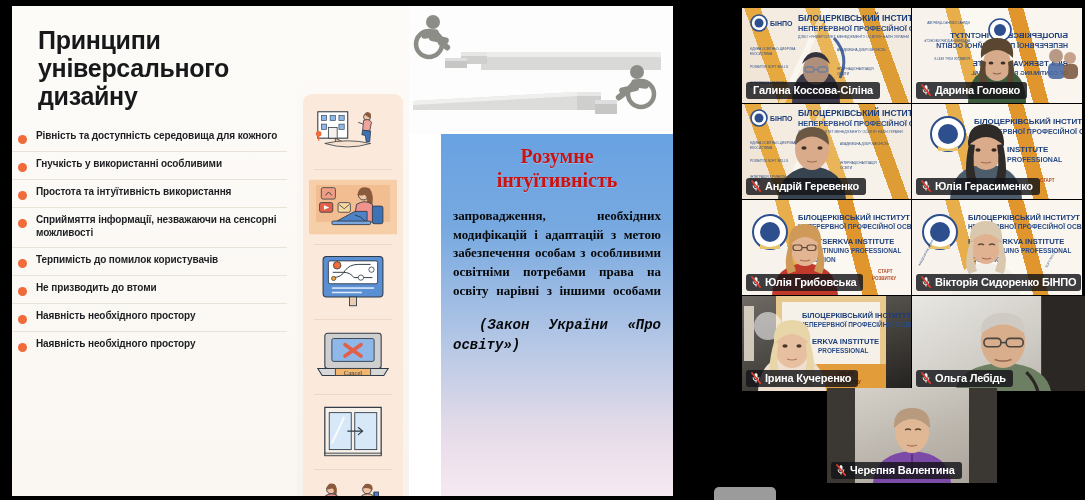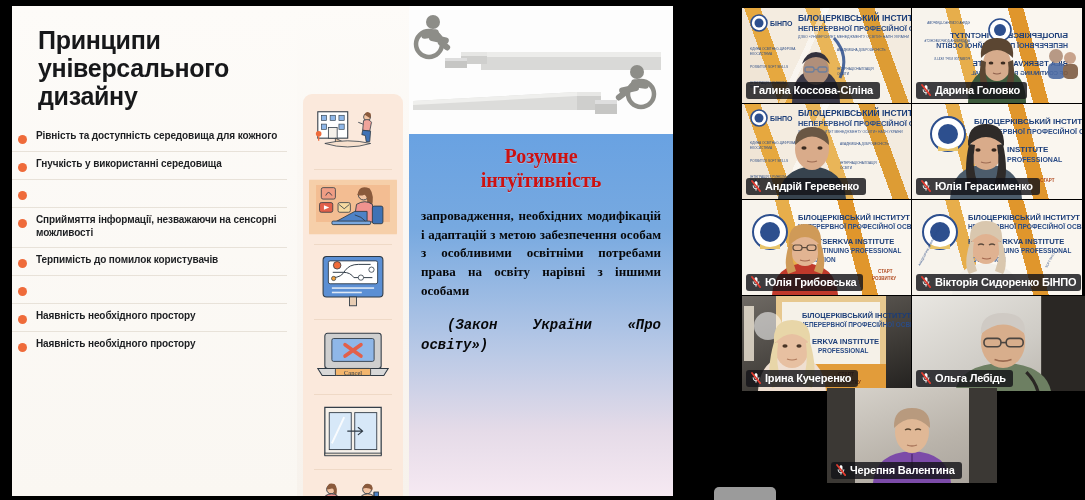--- a/index.html
+++ b/index.html
@@ -63,21 +63,21 @@
   .illus-item { width: 100%; height: 62px; border-radius: 5px; overflow: hidden; }
   .illus-sep { height: 1px; background: #efd9c6; margin: 1px 5px; }
 
   
   .slide-right { flex: 1; display: flex; flex-direction: column; background: #fff; }
   .ramp-img { height: 128px; background: #ffffff; position: relative; overflow: hidden; }
   .blue-box {
     flex: 1;
     background: linear-gradient(180deg,#69a2e2 0%, #77a9e0 26%, #b9c9e6 60%, #e5dbe8 82%, #f6e9f2 100%);
     padding: 10px 12px 6px 12px;
-    display: flex; flex-direction: column;
+    display: flex; flex-direction: column; margin-left: 32px;
   }
   .blue-h {
     color: #cc1111; font-weight: 700; font-size: 20px;
     font-family: "Liberation Serif", serif;
     text-align: center; line-height: 1.22;
     text-shadow: 0 1px 0 rgba(255,255,255,.25);
   }
   .blue-h .l2 { display:block; }
   .blue-body {
     margin-top: 14px;
@@ -145,35 +145,37 @@
         <span>Принципи</span><br>
         <span>універсального дизайну</span>
       </div>
       <div class="bullets">
         <div class="bullet">
           <span class="dot"></span>
           <span class="bullet-text">Рівність та доступність середовища для кожного</span>
         </div>
         <div class="bullet">
           <span class="dot"></span>
-          <span class="bullet-text">Гнучкість у використанні середовища</span>
-        </div>
-        <div class="bullet">
-          <span class="dot"></span>
+          <span class="bullet-text">Гнучкість у використанні особливими</span>
+        </div>
+        <div class="bullet">
+          <span class="dot"></span>
+          <span class="bullet-text">Простота та інтуїтивність використання</span>
         </div>
         <div class="bullet">
           <span class="dot"></span>
           <span class="bullet-text">Сприймяття інформації, незважаючи на сенсорні можливості</span>
         </div>
         <div class="bullet">
           <span class="dot"></span>
           <span class="bullet-text">Терпимість до помилок користувачів</span>
         </div>
         <div class="bullet">
           <span class="dot"></span>
+          <span class="bullet-text">Не призводить до втоми</span>
         </div>
         <div class="bullet">
           <span class="dot"></span>
           <span class="bullet-text">Наявність необхідного простору</span>
         </div>
         <div class="bullet">
           <span class="dot"></span>
           <span class="bullet-text">Наявність необхідного простору</span>
         </div>
       </div>

